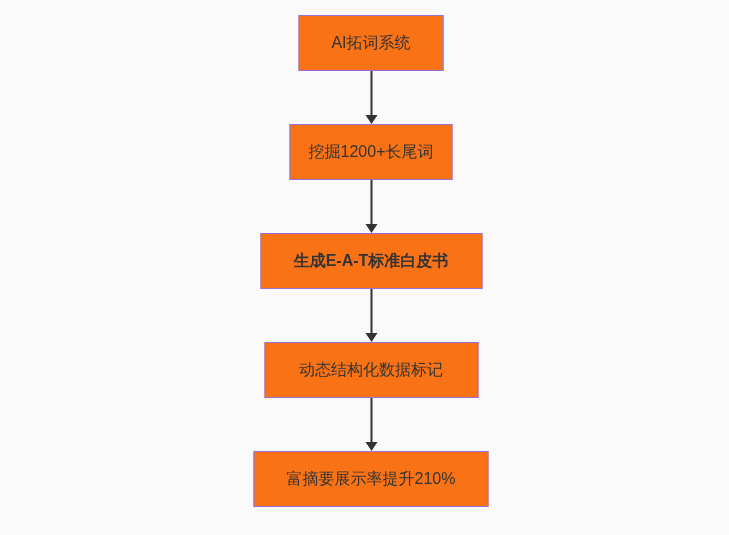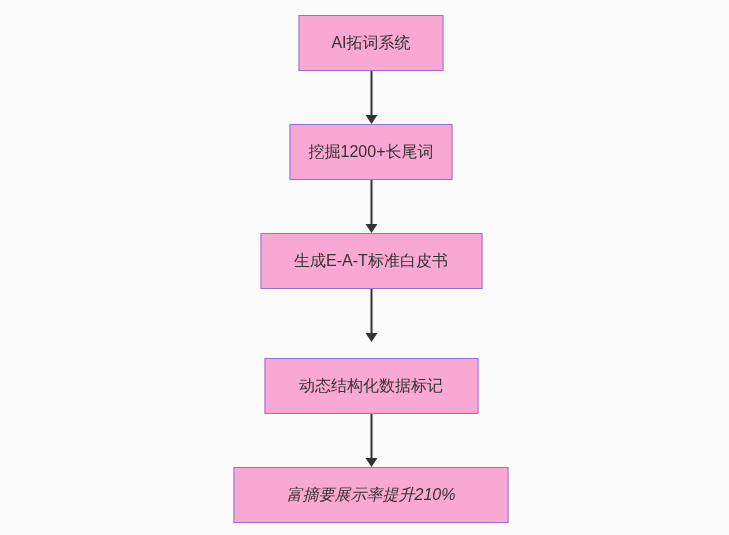--- a/index.html
+++ b/index.html
@@ -19,35 +19,35 @@
     left: 371px;
     top: 15px;
     transform: translateX(-50%);
     display: flex;
     flex-direction: column;
     align-items: center;
   }
   .node {
     box-sizing: border-box;
     height: 56px;
-    background: #f9a8d4;
+    background: #f97316;
     border: 1px solid #9370DB;
     color: #333333;
     font-size: 16px;
     display: flex;
     align-items: center;
     justify-content: center;
     white-space: nowrap;
     text-align: center;
   }
   .node.n0 { width: 145px; }
   .node.n1 { width: 163px; }
-  .node.n2 { width: 222px; }
-  .node.n3 { width: 214px; margin-top: 16px; }
-  .node.n4 { width: 275px; font-style: italic; }
+  .node.n2 { width: 222px; font-weight: bold; }
+  .node.n3 { width: 214px; }
+  .node.n4 { width: 235px; }
   .arrow {
     height: 53px;
     display: flex;
     flex-direction: column;
     align-items: center;
   }
   .arrow .line {
     width: 2px;
     flex: 1 1 auto;
     background: #333333;

